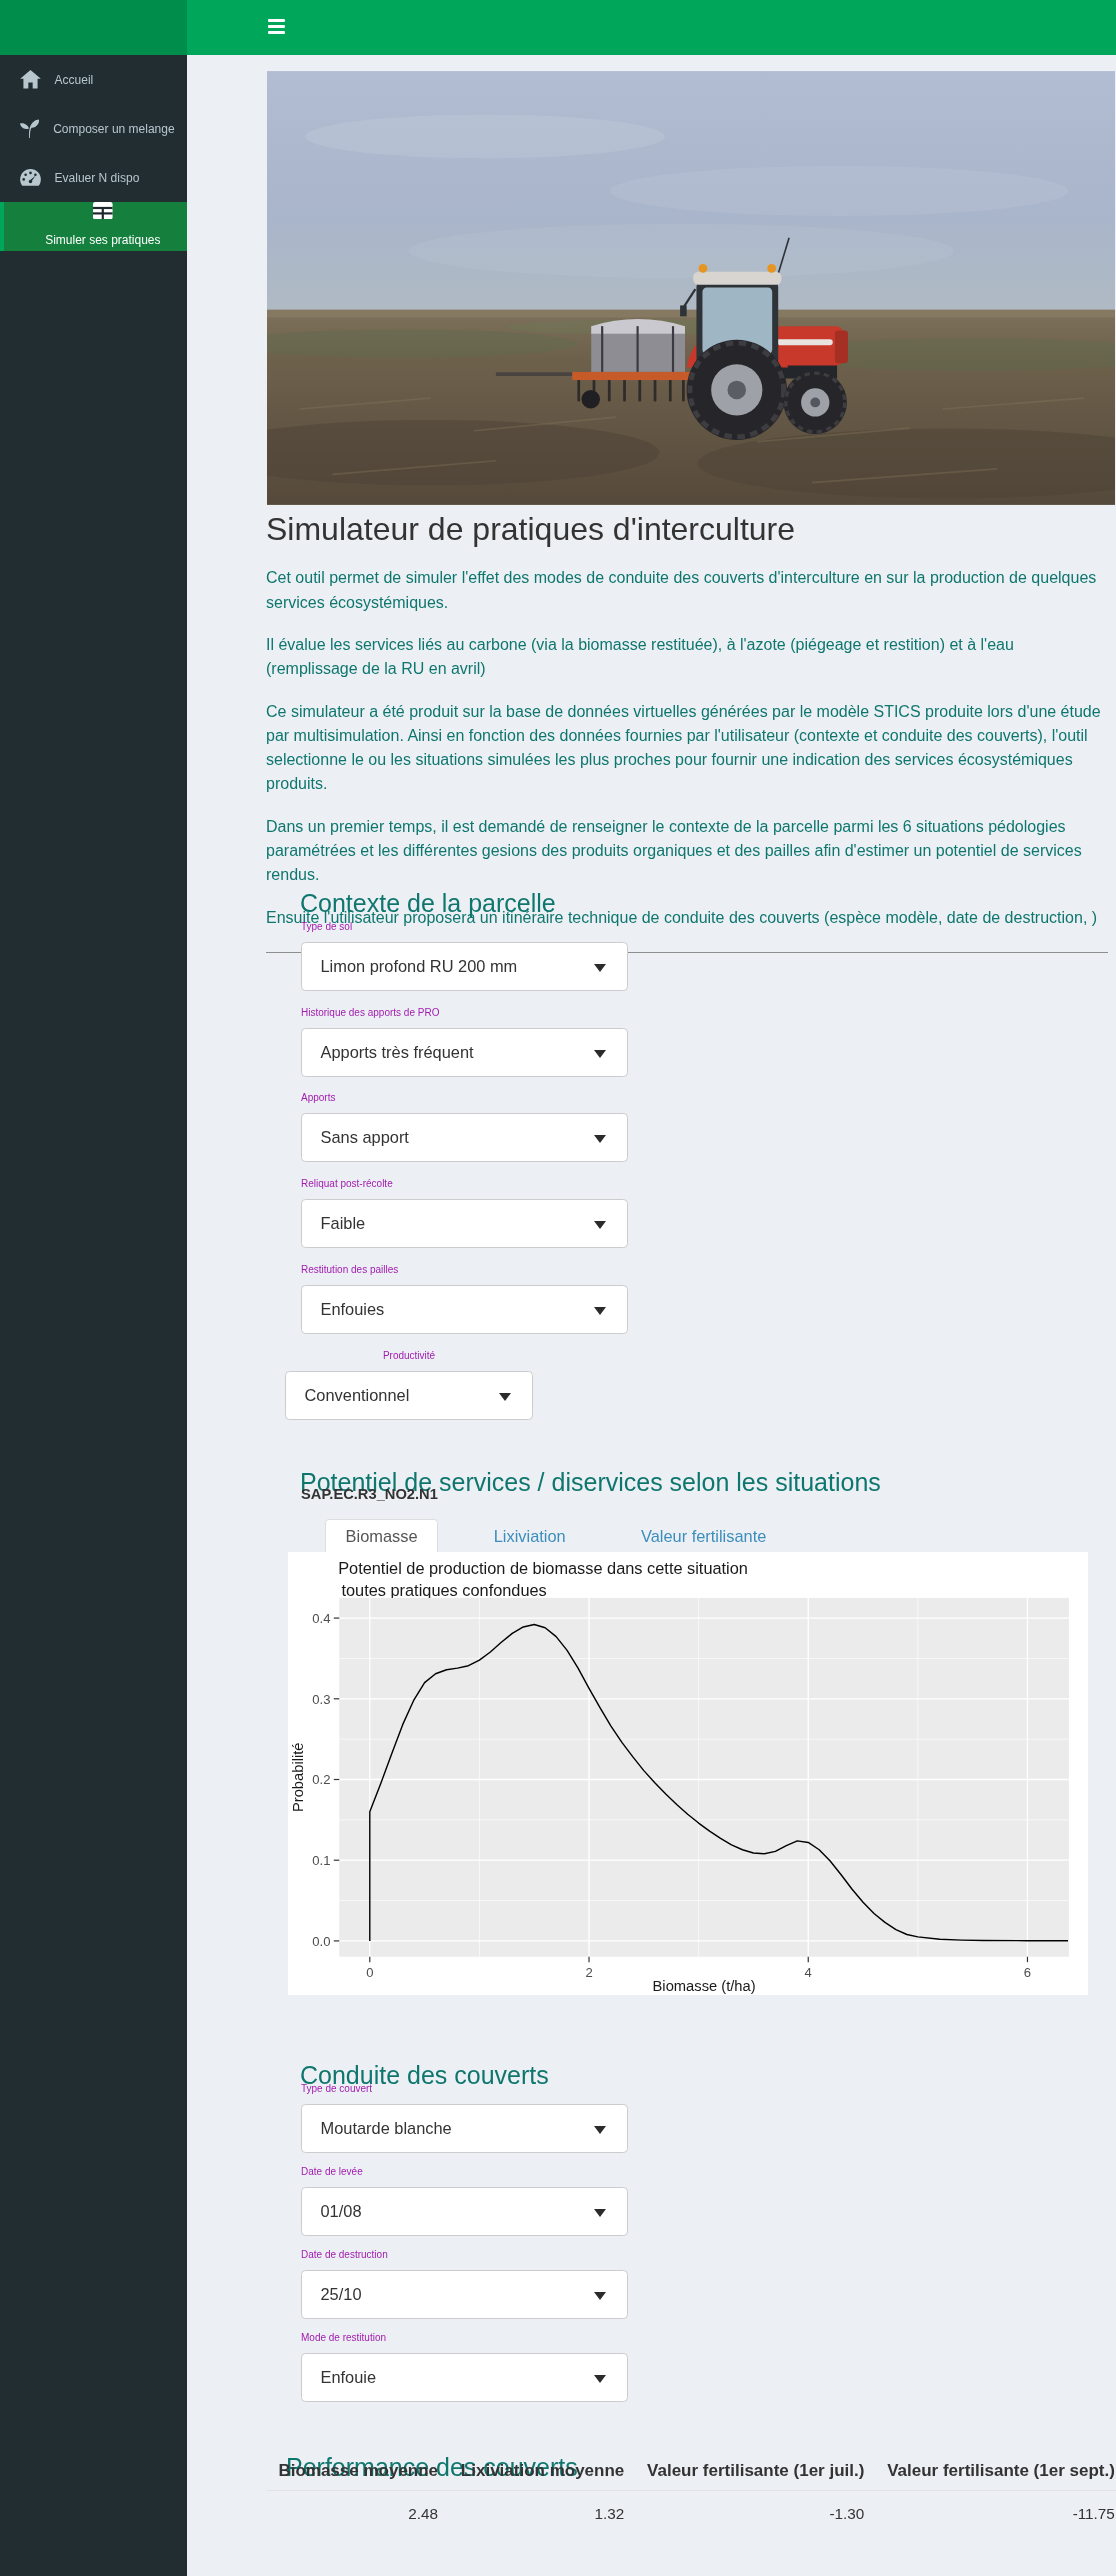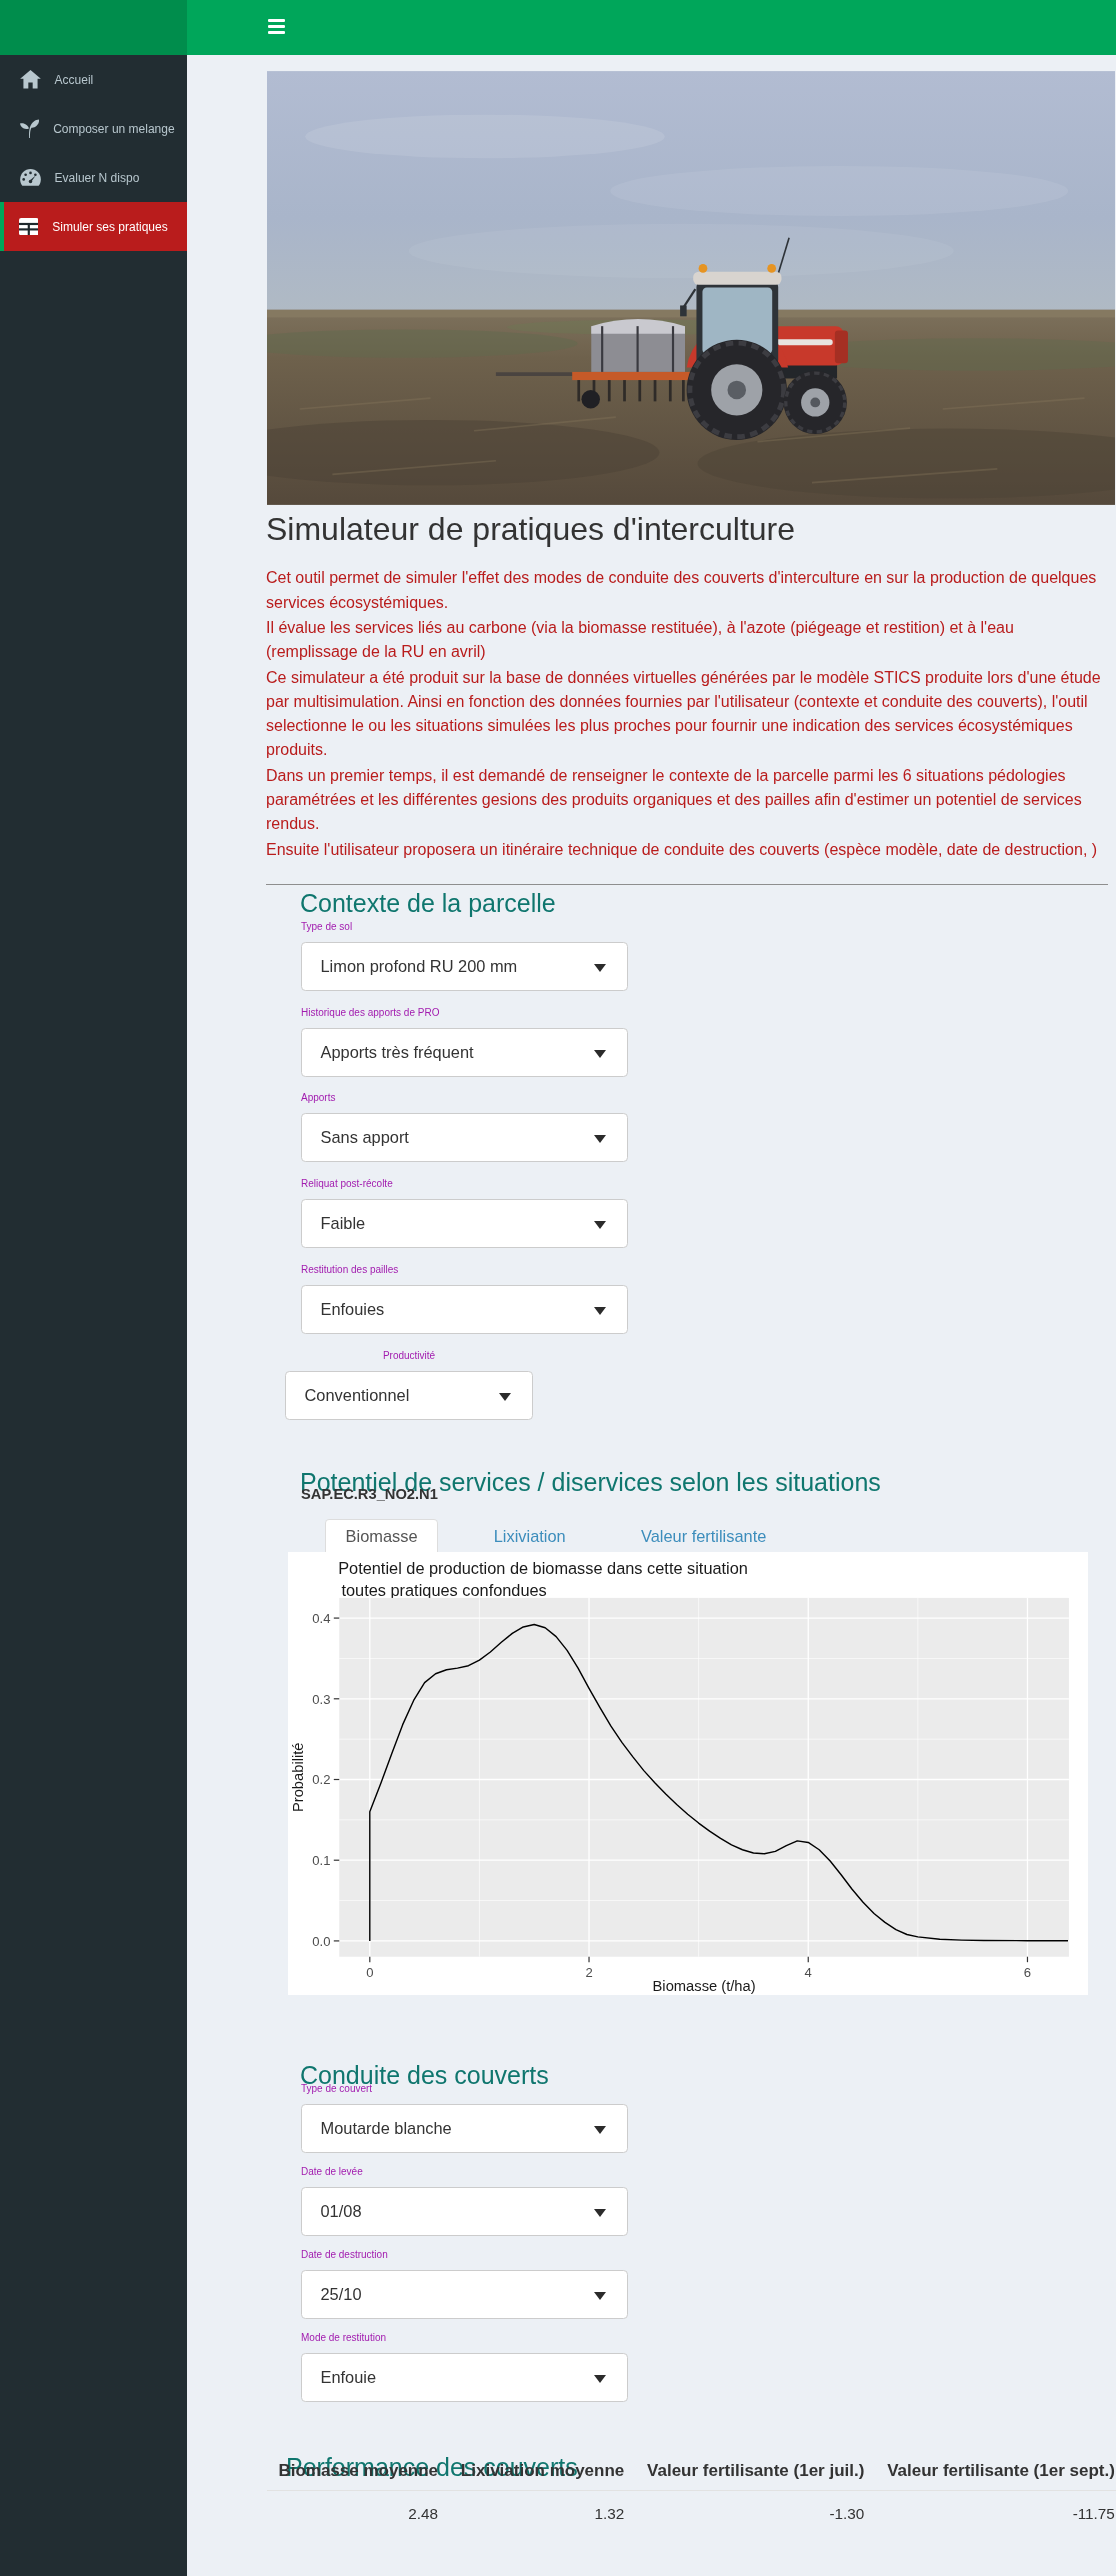--- a/index.html
+++ b/index.html
@@ -8,26 +8,26 @@
   
   .hdr-left{position:absolute;left:0;top:0;width:187px;height:55px;background:#008d4c;}
   .hdr-right{position:absolute;left:187px;top:0;width:929px;height:55px;background:#00a65a;}
   .hamburger{position:absolute;left:81px;top:16.4px;width:22px;height:22px;cursor:pointer;}
   .hamburger span{display:block;width:17.4px;height:3.3px;background:#fff;border-radius:1.1px;margin:2.7px 0;}
   
   .sidebar{position:absolute;left:0;top:55px;width:187px;height:2521px;background:#222d32;}
   .nav-item{height:49px;display:flex;align-items:center;gap:14px;padding-left:19.6px;
             color:#b8c7ce;font-size:12px;cursor:pointer;}
   .nav-item svg{flex:0 0 auto;}
-  .nav-item.active{background:#b91c1c;color:#fff;border-left:4.9px solid #00a65a;padding-left:14.7px;}
+  .nav-item.active{background:#15803d;color:#fff;border-left:4.9px solid #00a65a;padding-left:14.7px;flex-direction:column;}
   
   .photo{position:absolute;left:267px;top:71px;width:848px;height:434px;}
   .intro{position:absolute;left:266px;top:511px;width:842px;}
   .intro h1{font-size:32px;font-weight:400;margin:0 0 18.5px;line-height:1.15;color:#333;}
-  .intro p{font-size:16px;line-height:1.52;margin:1px 0;color:#b91c1c;}
+  .intro p{font-size:16px;line-height:1.52;margin:18px 0;color:#0f766e;}
   .intro hr{border:none;border-top:1.6px solid #8e8e8e;margin:22px 0 0;}
   .sec-h{position:absolute;font-size:25px;font-weight:400;color:#0f766e;line-height:1;margin-top:24px;}
   .code-line{position:absolute;left:301px;top:1486px;font-size:14.7px;font-weight:600;color:#333;}
   
   .fgroup{position:absolute;width:327px;}
   .flabel{font-size:10px;font-weight:400;color:#a21caf;margin-bottom:9.3px;line-height:1.2;}
   .selectbox{height:49px;background:#fff;border:1.1px solid #ccc;border-radius:4.4px;
              display:flex;align-items:center;padding:0 25px 0 18.5px;font-size:16.4px;color:#333;
              position:relative;cursor:pointer;box-sizing:border-box;}
   .selectbox .caret{position:absolute;right:21px;top:50%;margin-top:-2.7px;width:0;height:0;

